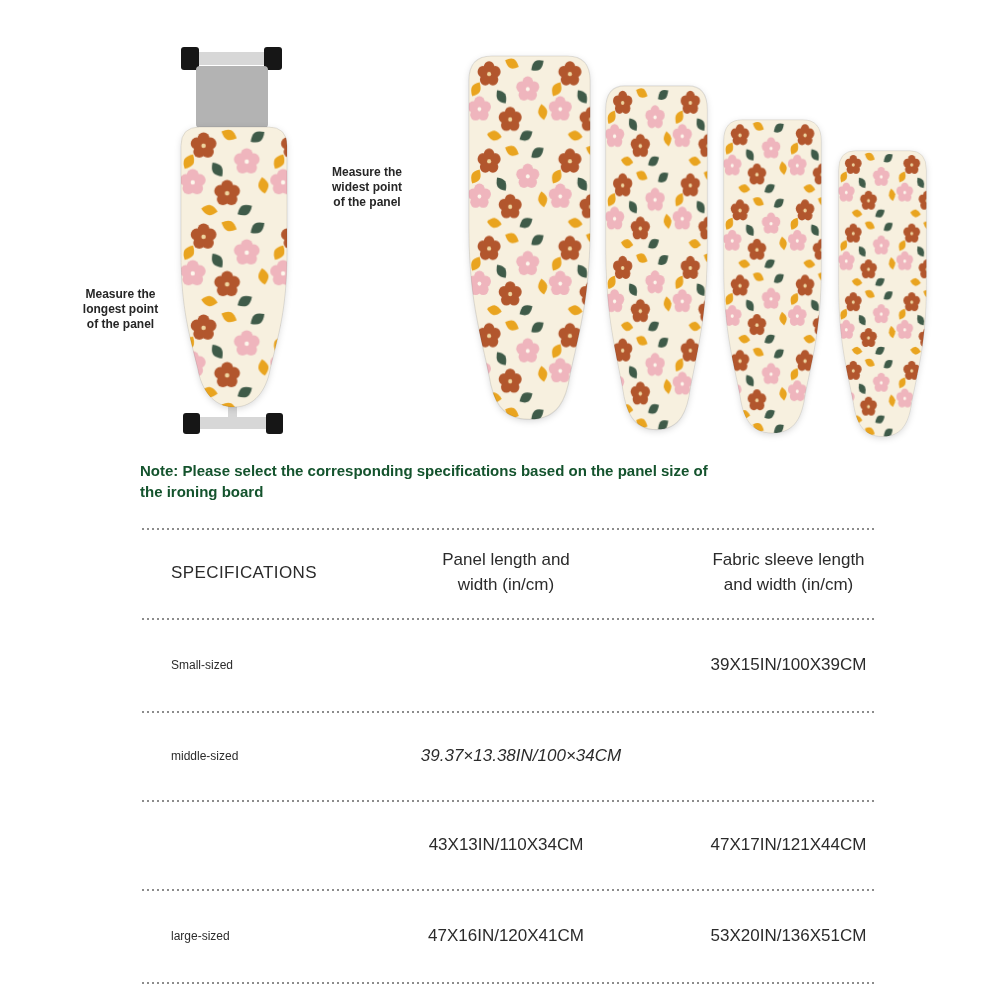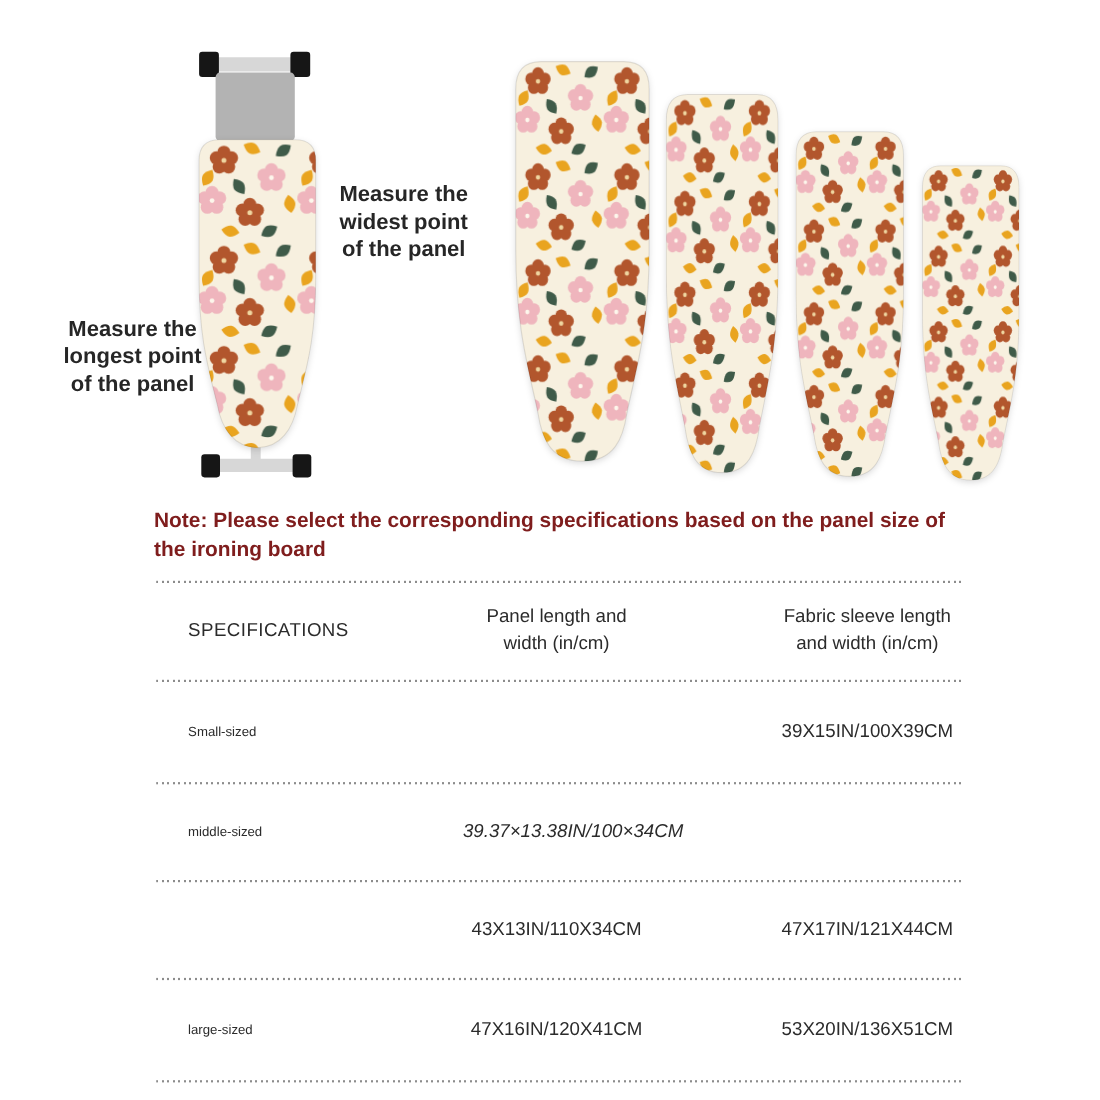--- a/index.html
+++ b/index.html
@@ -7,26 +7,26 @@
           font-family:"Liberation Sans",sans-serif;overflow:hidden;}
 
   
   .abs{position:absolute;}
   .bar{background:#d7d7d7;border-radius:3px;}
   .cap{background:#161616;border-radius:3px;}
   .rest{background:#b3b3b3;border-radius:4px;}
   .stem{background:#d7d7d7;}
   .cover-svg{position:absolute;filter:drop-shadow(0 2px 3px rgba(0,0,0,0.14));}
 
-  .measure-label{position:absolute;font-size:20px;font-weight:bold;color:#262626;
+  .measure-label{position:absolute;font-size:12px;font-weight:bold;color:#262626;
                  line-height:1.24;text-align:center;white-space:pre-line;}
 
   
   .note{position:absolute;left:140px;top:461px;width:760px;
-        font-size:19px;font-weight:bold;color:#7f1d1d;line-height:1.38;
+        font-size:15px;font-weight:bold;color:#14532d;line-height:1.38;
         white-space:pre-line;}
 
   
   .spec-table{position:absolute;left:140px;top:528px;width:738px;height:456px;}
   .dash{position:absolute;left:2px;right:2px;height:2px;
         background:repeating-linear-gradient(90deg,#8c8c8c 0 2px,transparent 2px 5px);}
   .t-row{position:absolute;left:16px;width:100%;}
   .cell{position:absolute;top:0;height:100%;display:flex;align-items:center;color:#2b2b2b;}
   .c1{left:15px;width:200px;font-size:12px;}
   .c2{left:230px;width:240px;justify-content:center;text-align:center;font-size:17px;}

